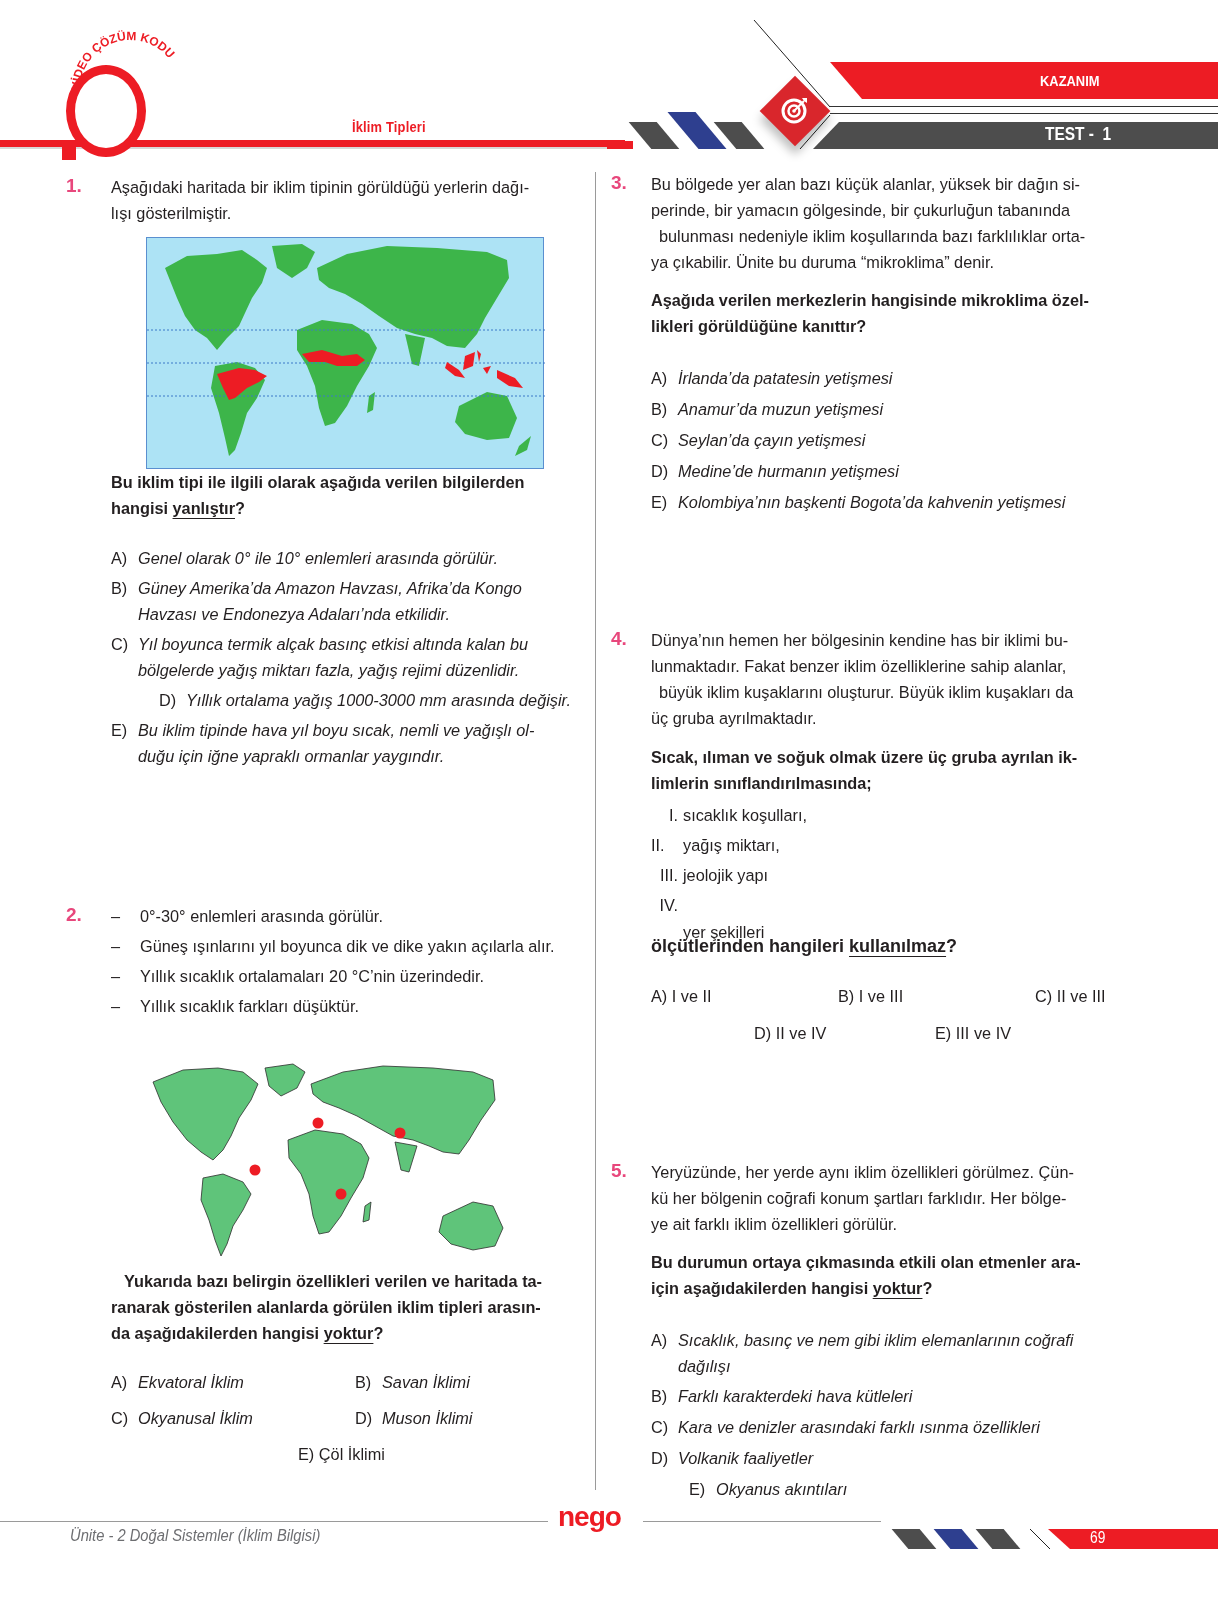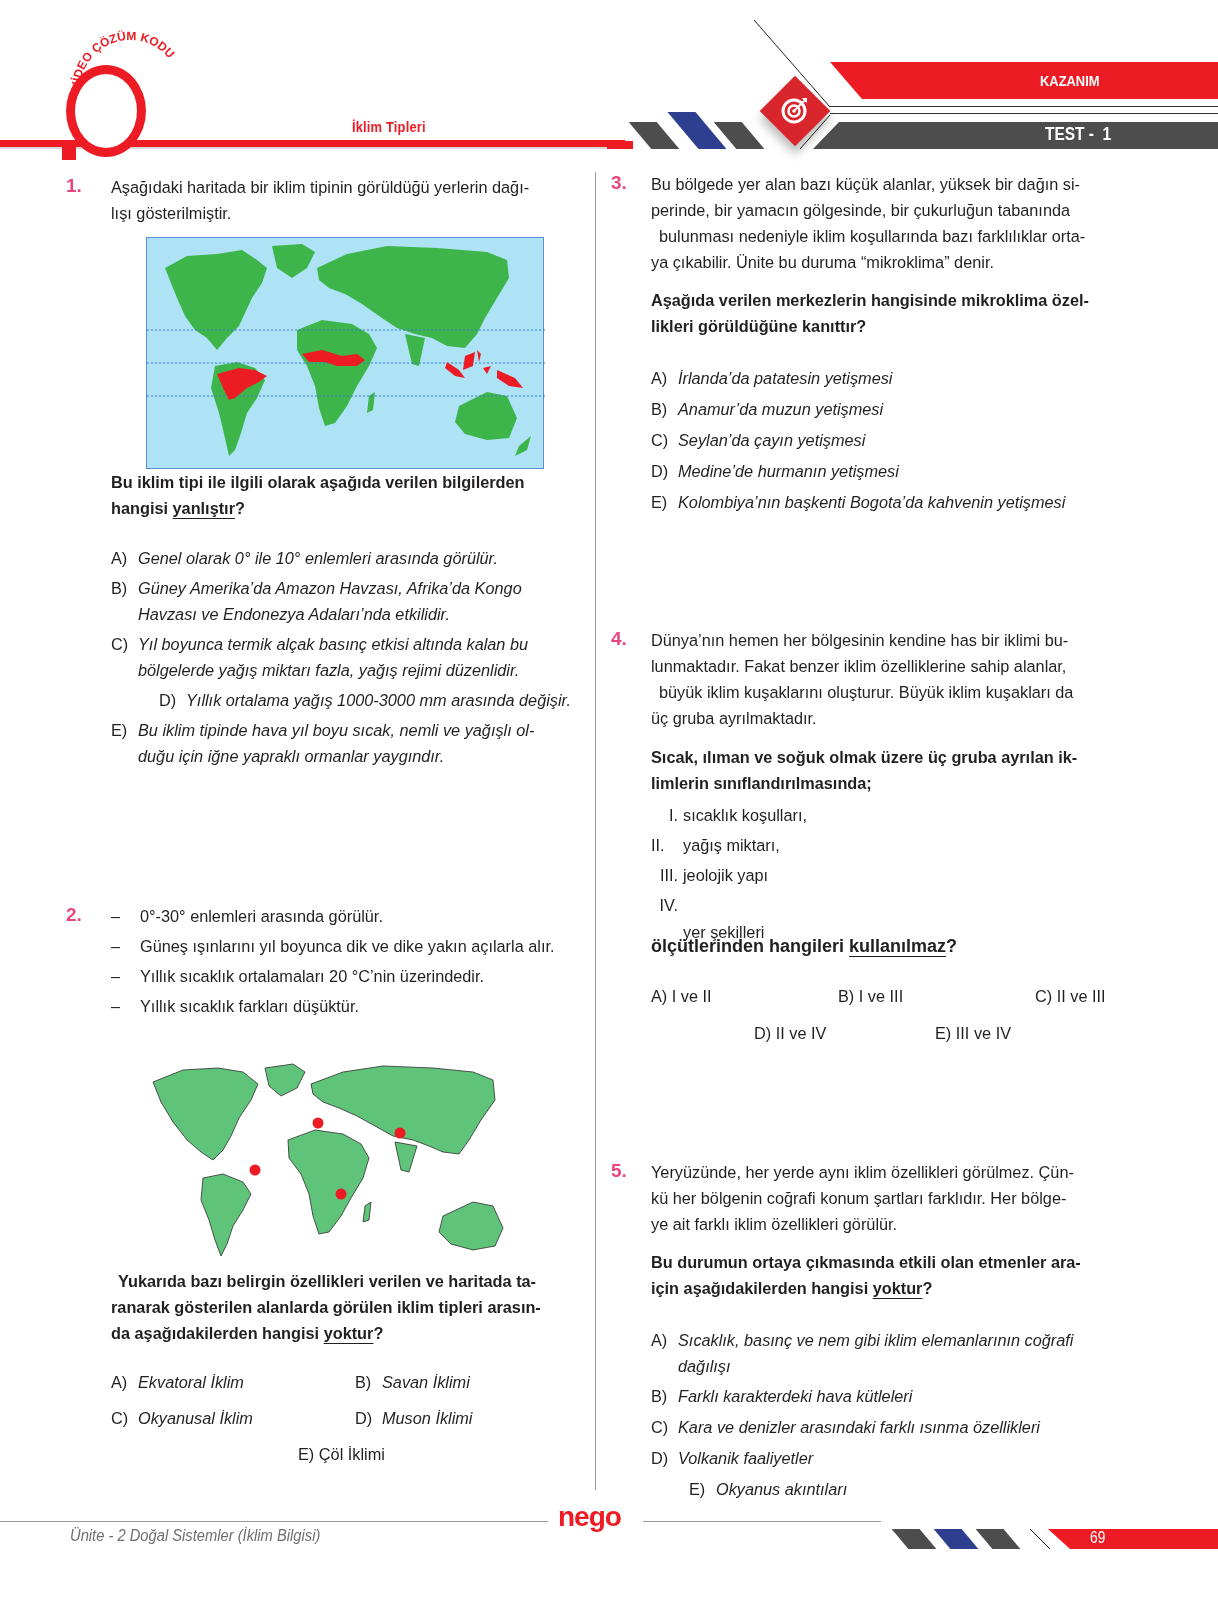--- a/index.html
+++ b/index.html
@@ -170,21 +170,21 @@
       </g>
       <g fill="#ed1c24">
         <circle cx="175" cy="63" r="5.5"></circle>
         <circle cx="257" cy="73" r="5.5"></circle>
         <circle cx="112" cy="110" r="5.5"></circle>
         <circle cx="198" cy="134" r="5.5"></circle>
       </g>
     </svg>
   </div>
 
-  <div class="txt bold" style="left:118px; top:1269px;">Yukarıda bazı belirgin özellikleri verilen ve haritada ta-</div>
+  <div class="txt bold" style="left:124px; top:1269px;">Yukarıda bazı belirgin özellikleri verilen ve haritada ta-</div>
   <div class="txt bold" style="left:111px; top:1295px;">ranarak gösterilen alanlarda görülen iklim tipleri arasın-</div>
   <div class="txt bold" style="left:111px; top:1321px;"><span>da aşağıdakilerden hangisi </span><span class="u">yoktur</span><span>?</span></div>
 
   <div class="opt" style="left:111px; top:1370px;"><span class="lt">A)</span><span class="body">Ekvatoral İklim</span></div>
   <div class="opt" style="left:355px; top:1370px;"><span class="lt">B)</span><span class="body">Savan İklimi</span></div>
   <div class="opt" style="left:111px; top:1406px;"><span class="lt">C)</span><span class="body">Okyanusal İklim</span></div>
   <div class="opt" style="left:355px; top:1406px;"><span class="lt">D)</span><span class="body">Muson İklimi</span></div>
   <div class="opt" style="left:298px; top:1442px;"><span>E)</span> <span>Çöl İklimi</span></div>
 </div>
 

